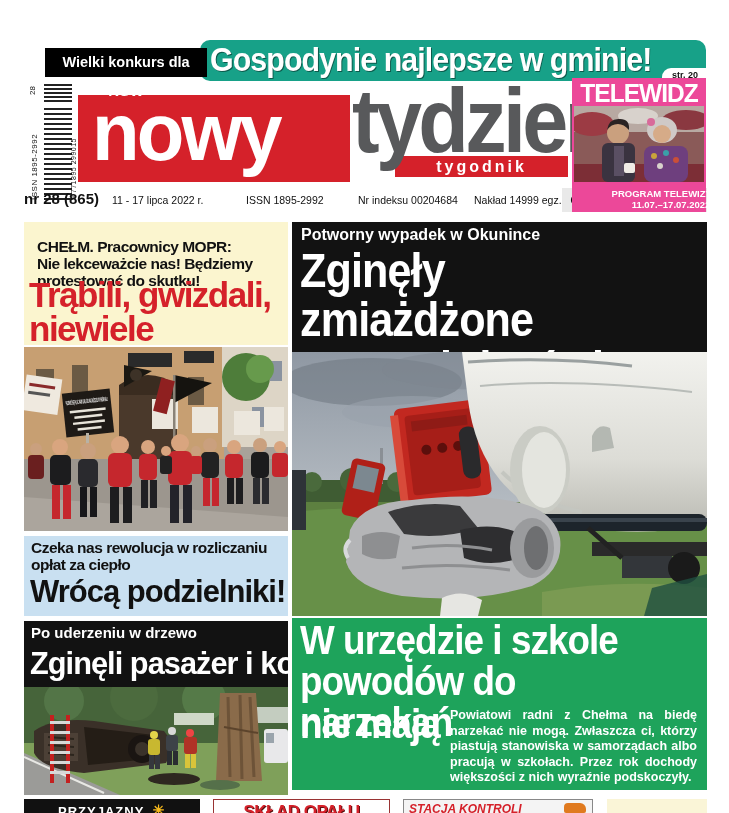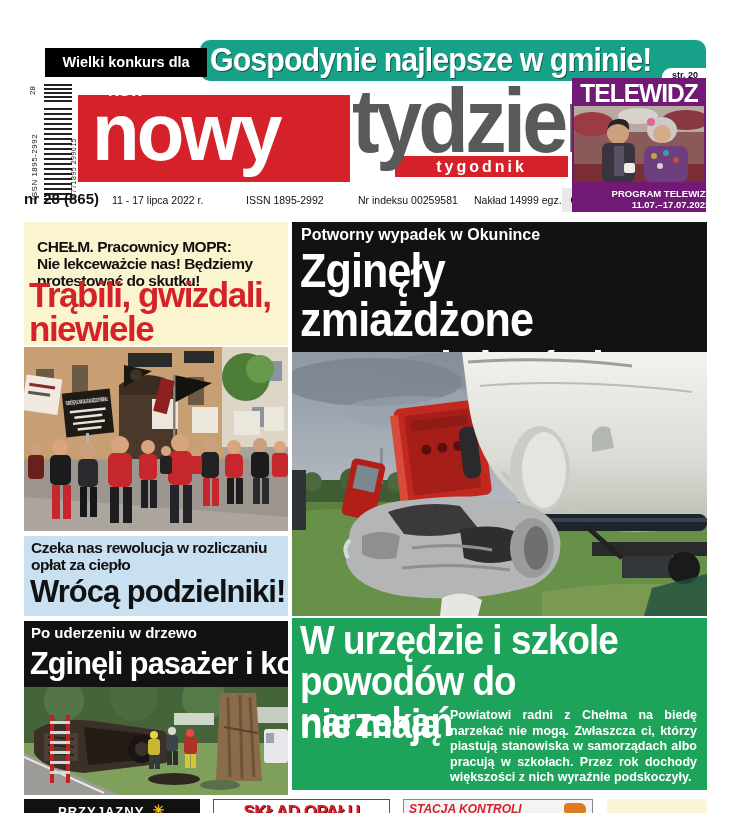--- a/index.html
+++ b/index.html
@@ -33,21 +33,21 @@
   .logo-red{left:78px;top:95px;width:272px;height:87px;background:#d5212a;}
   .logo-red .w1{position:absolute;left:14px;top:-10px;color:#fff;font-size:82px;
                 font-weight:bold;letter-spacing:-3px;transform:scaleX(0.95);transform-origin:0 0;}
   .logo-gray{left:352px;top:88px;width:218px;height:96px;}
   .logo-gray .w2{position:absolute;left:0;top:-18px;color:#58595b;font-size:90px;
                  font-weight:bold;letter-spacing:-4px;transform:scaleX(0.92);
                  transform-origin:0 0;z-index:2;}
   .tagline-bar{position:absolute;left:43px;top:68px;width:173px;height:21px;background:#d5212a;
                color:#fff;font-size:16px;font-weight:bold;letter-spacing:3px;
                text-align:center;line-height:21px;z-index:1;}
-  .telewidz{left:572px;top:78px;width:134px;height:134px;background:#701a75;z-index:4;}
+  .telewidz{left:572px;top:78px;width:134px;height:134px;background:#ec4899;z-index:4;}
   .tw-title{position:absolute;left:0;top:1px;width:134px;text-align:center;color:#fff;
             font-size:25px;font-weight:bold;letter-spacing:-1px;transform:scaleX(0.98);}
   .tw-photo{position:absolute;left:2px;top:28px;}
   .tw-caption{position:absolute;left:0;bottom:2px;width:134px;color:#fff;font-size:9.5px;
               font-weight:bold;text-align:center;line-height:11px;white-space:pre-line;margin-left:32px;}
 
   
   .issue-bar{left:24px;top:188px;width:683px;height:26px;font-size:10.5px;}
   .ib-num{position:absolute;left:0;top:2px;font-size:15px;font-weight:bold;}
   .ib-date{position:absolute;left:88px;top:6px;}
@@ -167,21 +167,21 @@
       <circle cx="86" cy="60" r="3" fill="#d8d2cc"></circle>
     </svg>
     <div class="tw-caption">PROGRAM TELEWIZYJNY
 11.07.–17.07.2022</div>
   </div>
 
   <div class="abs issue-bar">
     <span class="ib-num">nr 28 (865)</span>
     <span class="ib-date">11 - 17 lipca 2022 r.</span>
     <span class="ib-issn">ISSN 1895-2992</span>
-    <span class="ib-index">Nr indeksu 00259581</span>
+    <span class="ib-index">Nr indeksu 00204684</span>
     <span class="ib-circ">Nakład 14999 egz.</span>
     <span class="price-box">
       <span class="price-label">CENA:</span>
       <span class="price-value">3,80 zł</span>
       <span class="price-vat">w tym VAT 5%</span>
     </span>
   </div>
 
   <div class="abs yellow-box">
     <div class="yb-kicker">CHEŁM. Pracownicy MOPR:

